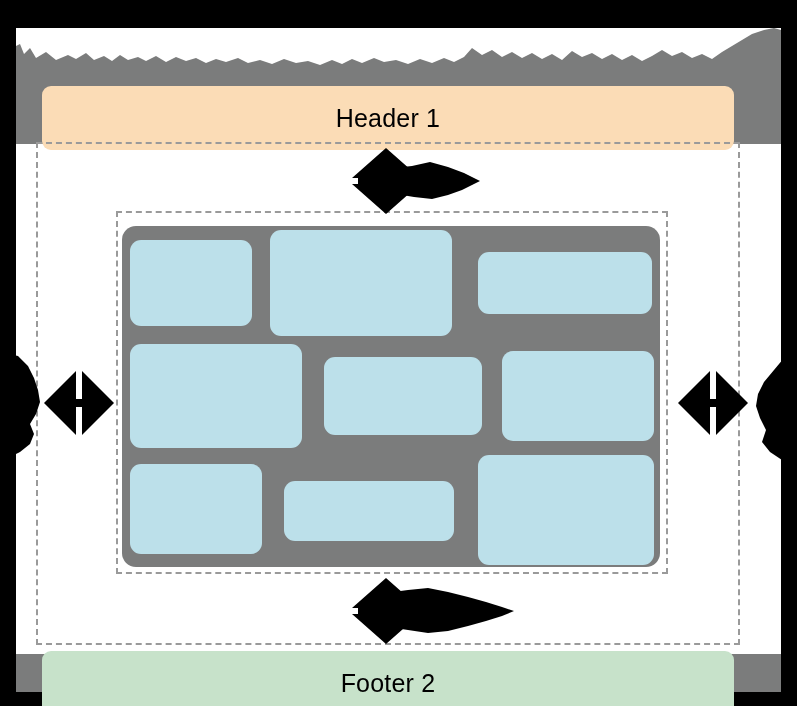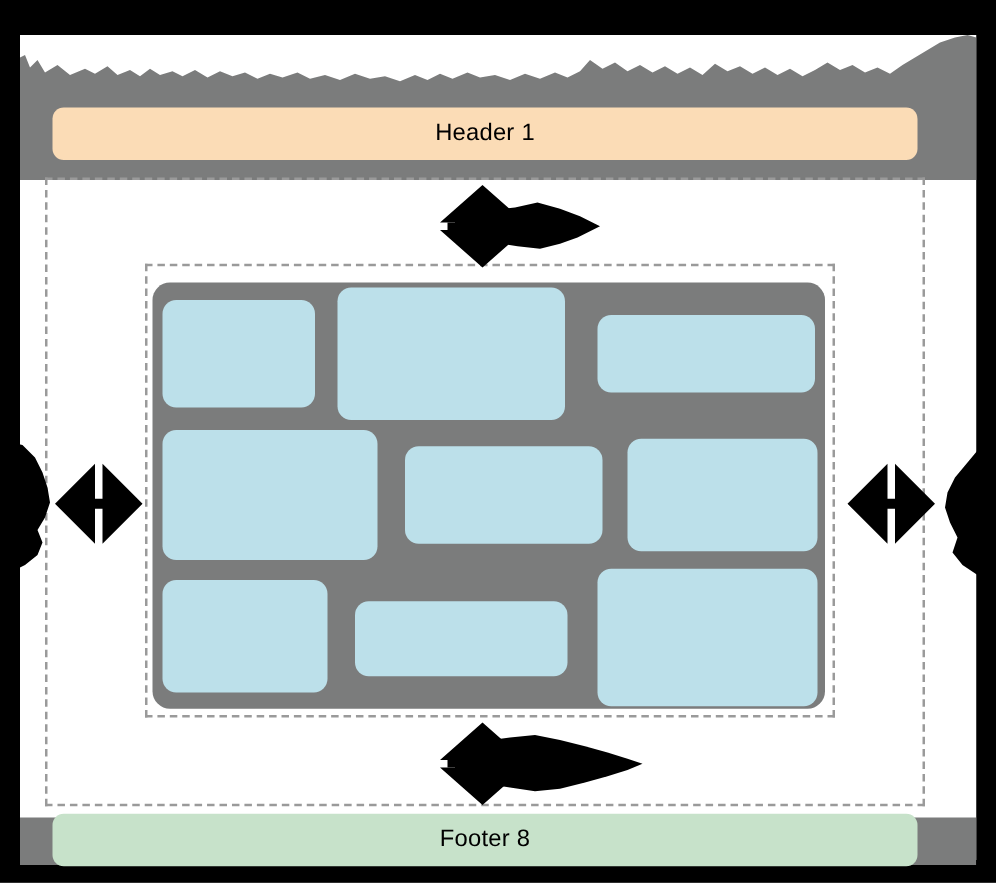--- a/index.html
+++ b/index.html
@@ -39,26 +39,26 @@
   .rough-band svg { display: block; width: 100%; height: 100%; }
 
   .rough-band.top { top: 28px; height: 116px; }
   .rough-band.bottom { top: 648px; height: 44px; }
 
   
   .bar {
     position: absolute;
     left: 42px;
     width: 692px;
-    height: 42px;
+    height: 64px;
     border-radius: 9px;
     display: flex;
     align-items: center;
     justify-content: center;
-    font-size: 19px;
+    font-size: 25px;
     color: #000000;
     letter-spacing: 0.2px;
   }
   .bar.header {
     top: 86px;
     background: #fbdcb6;
   }
   .bar.footer {
     top: 651px;
     background: #c7e2ca;
@@ -139,21 +139,21 @@
     <svg viewBox="0 0 765 44" preserveAspectRatio="none" aria-hidden="true">
       <path fill="#7b7c7c" d="M0 6 L765 6 L765 44 L0 44 Z"></path>
     </svg>
   </div>
 
   <div class="bar header">
     <span>Header 1</span>
   </div>
 
   <div class="bar footer">
-    <span>Footer 8</span>
+    <span>Footer 2</span>
   </div>
 
   <div class="dashed-box dashed-outer"></div>
   <div class="dashed-box dashed-inner"></div>
 
   <div class="wall" id="wall">
 
   <div class="brick" style="left: 8px; top: 14px; width: 122px; height: 86px; background: rgb(188, 224, 234);"></div>
       <div class="brick" style="left: 148px; top: 4px; width: 182px; height: 106px; background: rgb(188, 224, 234);"></div>
       <div class="brick" style="left: 356px; top: 26px; width: 174px; height: 62px; background: rgb(188, 224, 234);"></div>

